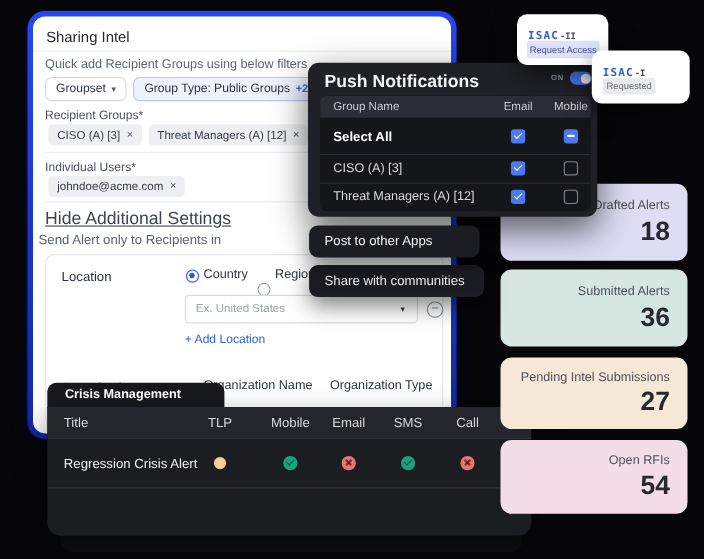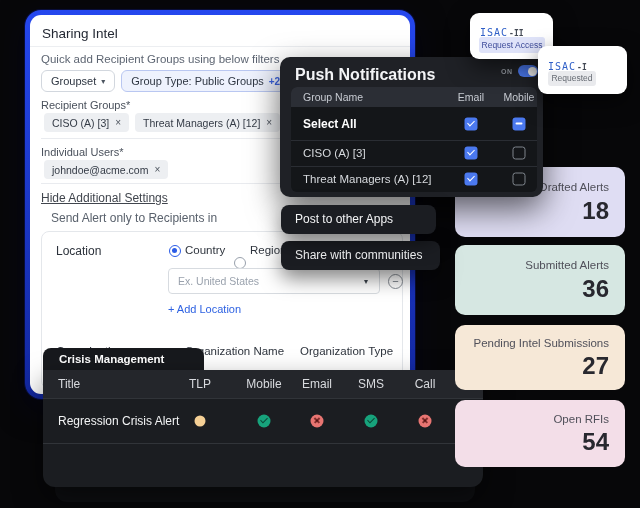--- a/index.html
+++ b/index.html
@@ -19,21 +19,21 @@
   .chip-row{display:flex;gap:6px;align-items:center;}
   .filter-chip{height:22px;border:1px solid #d2d7de;border-radius:6px;background:#fff;
     display:inline-flex;align-items:center;gap:5px;padding:0 9px;font-size:11px;color:#2e3642;white-space:nowrap;}
   .filter-chip.blue{background:#eef2fd;border-color:#b9c7f1;}
   .chip-caret{font-size:8px;color:#4c5560;}
   .chip-badge{color:#3b63e0;font-size:10px;font-weight:600;}
   .tag-chip{height:19px;background:#edeff2;border-radius:4px;display:inline-flex;align-items:center;
     gap:6px;padding:0 8px;font-size:10.5px;color:#343b46;white-space:nowrap;}
   .tag-close{font-size:10px;color:#4d545e;}
   .field-underline{height:1px;background:#e9ebef;}
-  .link-underline{font-size:12px;color:#40454d;text-decoration:underline;}
+  .link-underline{font-size:16px;color:#40454d;text-decoration:underline;}
   .send-label{font-size:12px;color:#59616c;}
   .loc-box{border:1px solid #e4e7eb;border-radius:8px;background:#fff;}
   .box-label{font-size:12px;color:#2c323b;}
   .radio{width:12px;height:12px;border-radius:50%;position:relative;}
   .radio-on{border:1.5px solid #2b5ce6;}
   .radio-on::after{content:"";position:absolute;left:2px;top:2px;width:5px;height:5px;border-radius:50%;background:#2b5ce6;}
   .radio-off{border:1.5px solid #99a1ac;}
   .radio-label{font-size:11.5px;color:#2f353e;}
   .loc-input{width:212px;height:26px;border:1px solid #d7dbe0;border-radius:4px;font-size:10.5px;
     color:#3a414b;padding:0 22px 0 9px;background:#fff;outline:none;}
@@ -94,21 +94,21 @@
   .cb-indeterminate{background:#4b79ef;}
   .cb-indeterminate::after{content:"";position:absolute;left:3px;top:5.5px;width:7px;height:2px;background:#fff;border-radius:1px;}
   .cb-unchecked{border:1.5px solid #7e848c;background:transparent;}
 
   
   .dark-btn{background:#1b1d22;border-radius:8px;height:29px;line-height:29px;padding-left:14px;
     font-size:12px;color:#f4f5f6;z-index:5;box-shadow:0 8px 20px rgba(0,0,0,.5);white-space:nowrap;}
 
   
   .isac-card{background:#fff;border-radius:9px;z-index:6;box-shadow:0 8px 22px rgba(0,0,0,.55);}
-  .isac-logo{font-family:"DejaVu Sans Mono",monospace;font-weight:400;font-size:10px;letter-spacing:1px;color:#3060c8;}
+  .isac-logo{font-family:"DejaVu Sans Mono",monospace;font-weight:700;font-size:10px;letter-spacing:1px;color:#3060c8;}
   .isac-suffix{font-family:"DejaVu Sans Mono",monospace;font-weight:700;font-size:8px;color:#444a55;margin-left:1px;}
   .isac-btn{position:absolute;border-radius:3px;font-size:8.5px;text-align:center;}
   .isac-btn.primary{background:#dfe3f9;color:#3f4d9b;}
   .isac-btn.disabled{background:#e9eaed;color:#666b73;}
 </style>
 </head>
 <body>
 
 <div id="stage">
 
@@ -153,21 +153,21 @@
       <div class="a field-label" style="left:11px;top:131px;">Individual Users*</div>
       <div class="a chip-row" style="left:14px;top:145px;">
         <div class="tag-chip">
           <span>johndoe@acme.com</span>
           <span class="tag-close">×</span>
         </div>
       </div>
       <div class="a field-underline" style="left:11px;right:10px;top:168px;"></div>
 
       <div class="a link-underline" style="left:11px;top:176px;">Hide Additional Settings</div>
-      <div class="a send-label" style="left:21px;top:196px;">Send Alert only to Recipients in</div>
+      <div class="a send-label" style="left:5px;top:196px;">Send Alert only to Recipients in</div>
 
       <div class="a loc-box" style="left:11px;top:216px;width:362px;height:158px;">
         <div class="a box-label" style="left:14px;top:12px;">Location</div>
 
         <div class="a radio radio-on" style="left:127px;top:13px;"></div>
         <div class="a radio-label" style="left:143px;top:12px;">Country</div>
         <div class="a radio radio-off" style="left:192px;top:13px;"></div>
         <div class="a radio-label" style="left:208px;top:12px;">Region</div>
 
         <input class="a loc-input" style="left: 126px; top: 36px;" placeholder="Ex. United States">

